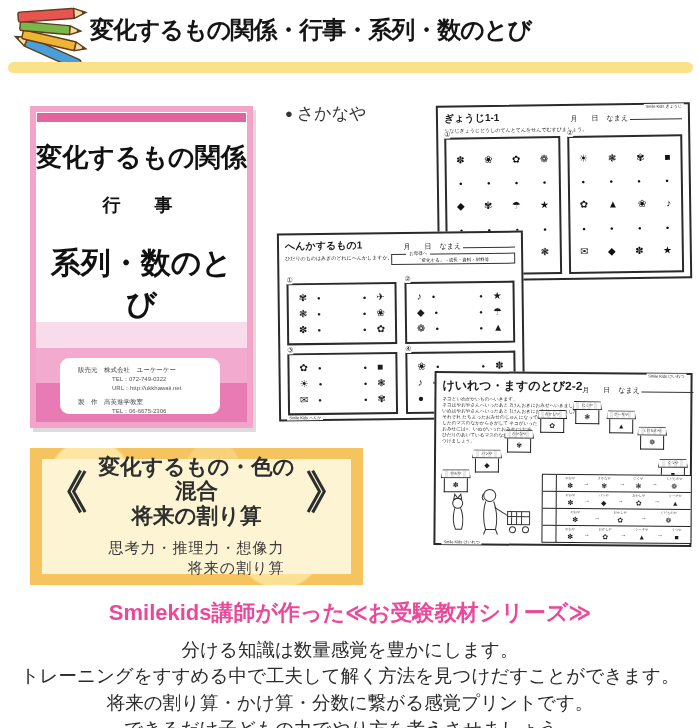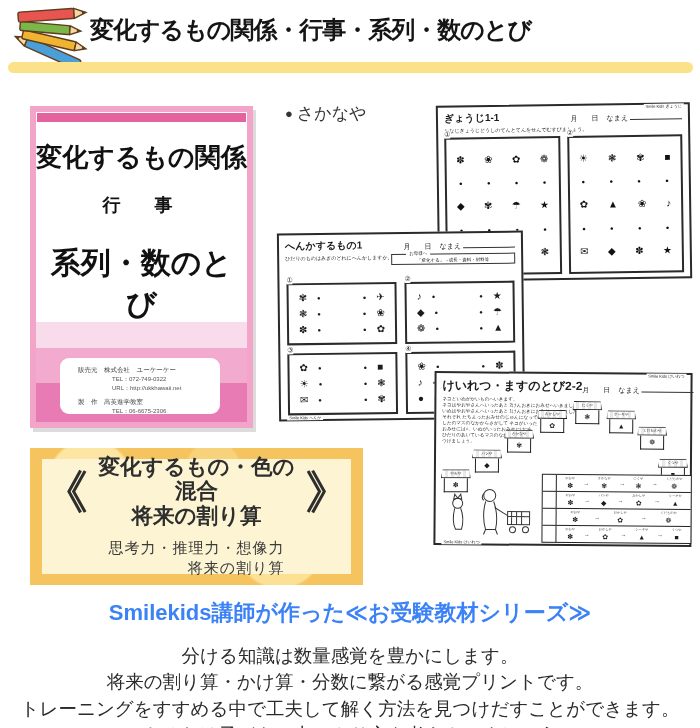--- a/index.html
+++ b/index.html
@@ -80,21 +80,21 @@
       radial-gradient(circle at 55% 15%, rgba(250,220,140,.6) 0 12%, rgba(250,220,140,0) 13%),
       #f5c45f;}
   .benefit-inner{position:absolute;left:12px;top:11px;right:12px;bottom:11px;background:#fcf4d3;
     display:flex;flex-direction:column;align-items:center;justify-content:center;}
   .benefit-top{display:flex;align-items:center;line-height:1.15;}
   .bracket{font-size:46px;font-weight:bold;color:#2e2e2e;line-height:1;}
   .benefit-main{text-align:center;font-size:21.5px;font-weight:bold;color:#2e2e2e;margin:0 2px;}
   .benefit-sub{margin-top:9px;font-size:15px;color:#3a3a3a;text-align:right;line-height:1.35;letter-spacing:1px;}
   
   .footer{position:absolute;left:0;top:598px;width:700px;text-align:center;}
-  .footer-heading{font-size:22px;font-weight:bold;color:#3b82f6;margin-bottom:15px;}
+  .footer-heading{font-size:22px;font-weight:bold;color:#ec4899;margin-bottom:9px;}
   .footer-line{font-size:18.5px;color:#2b2b2b;line-height:1.42;}
 </style>
 </head>
 <body>
 
 <div class="pencils">
   <svg width="80" height="76" viewBox="0 0 80 76">
 
     <g transform="rotate(24 40 48)">
       <rect x="14" y="43" width="58" height="10" rx="2" fill="#4a9fd8" stroke="#5f3d1e" stroke-width="1.4"></rect>
@@ -548,17 +548,17 @@
       <span>思考力・推理力・想像力</span><br>
       <span>将来の割り算</span>
     </div>
   </div>
 </div>
 
 <div class="footer">
   <div class="footer-heading">Smilekids講師が作った≪お受験教材シリーズ≫</div>
   <div id="footer-lines">
       <div class="footer-line">分ける知識は数量感覚を豊かにします。</div>
+      <div class="footer-line">トレーニングをすすめる中で工夫して解く方法を見つけだすことができます。</div>
       <div class="footer-line">将来の割り算・かけ算・分数に繋がる感覚プリントです。</div>
-      <div class="footer-line">トレーニングをすすめる中で工夫して解く方法を見つけだすことができます。</div>
       <div class="footer-line">できるだけ子どもの力でやり方を考えさせましょう。</div>
     </div>
 </div>
 
 </body></html>

